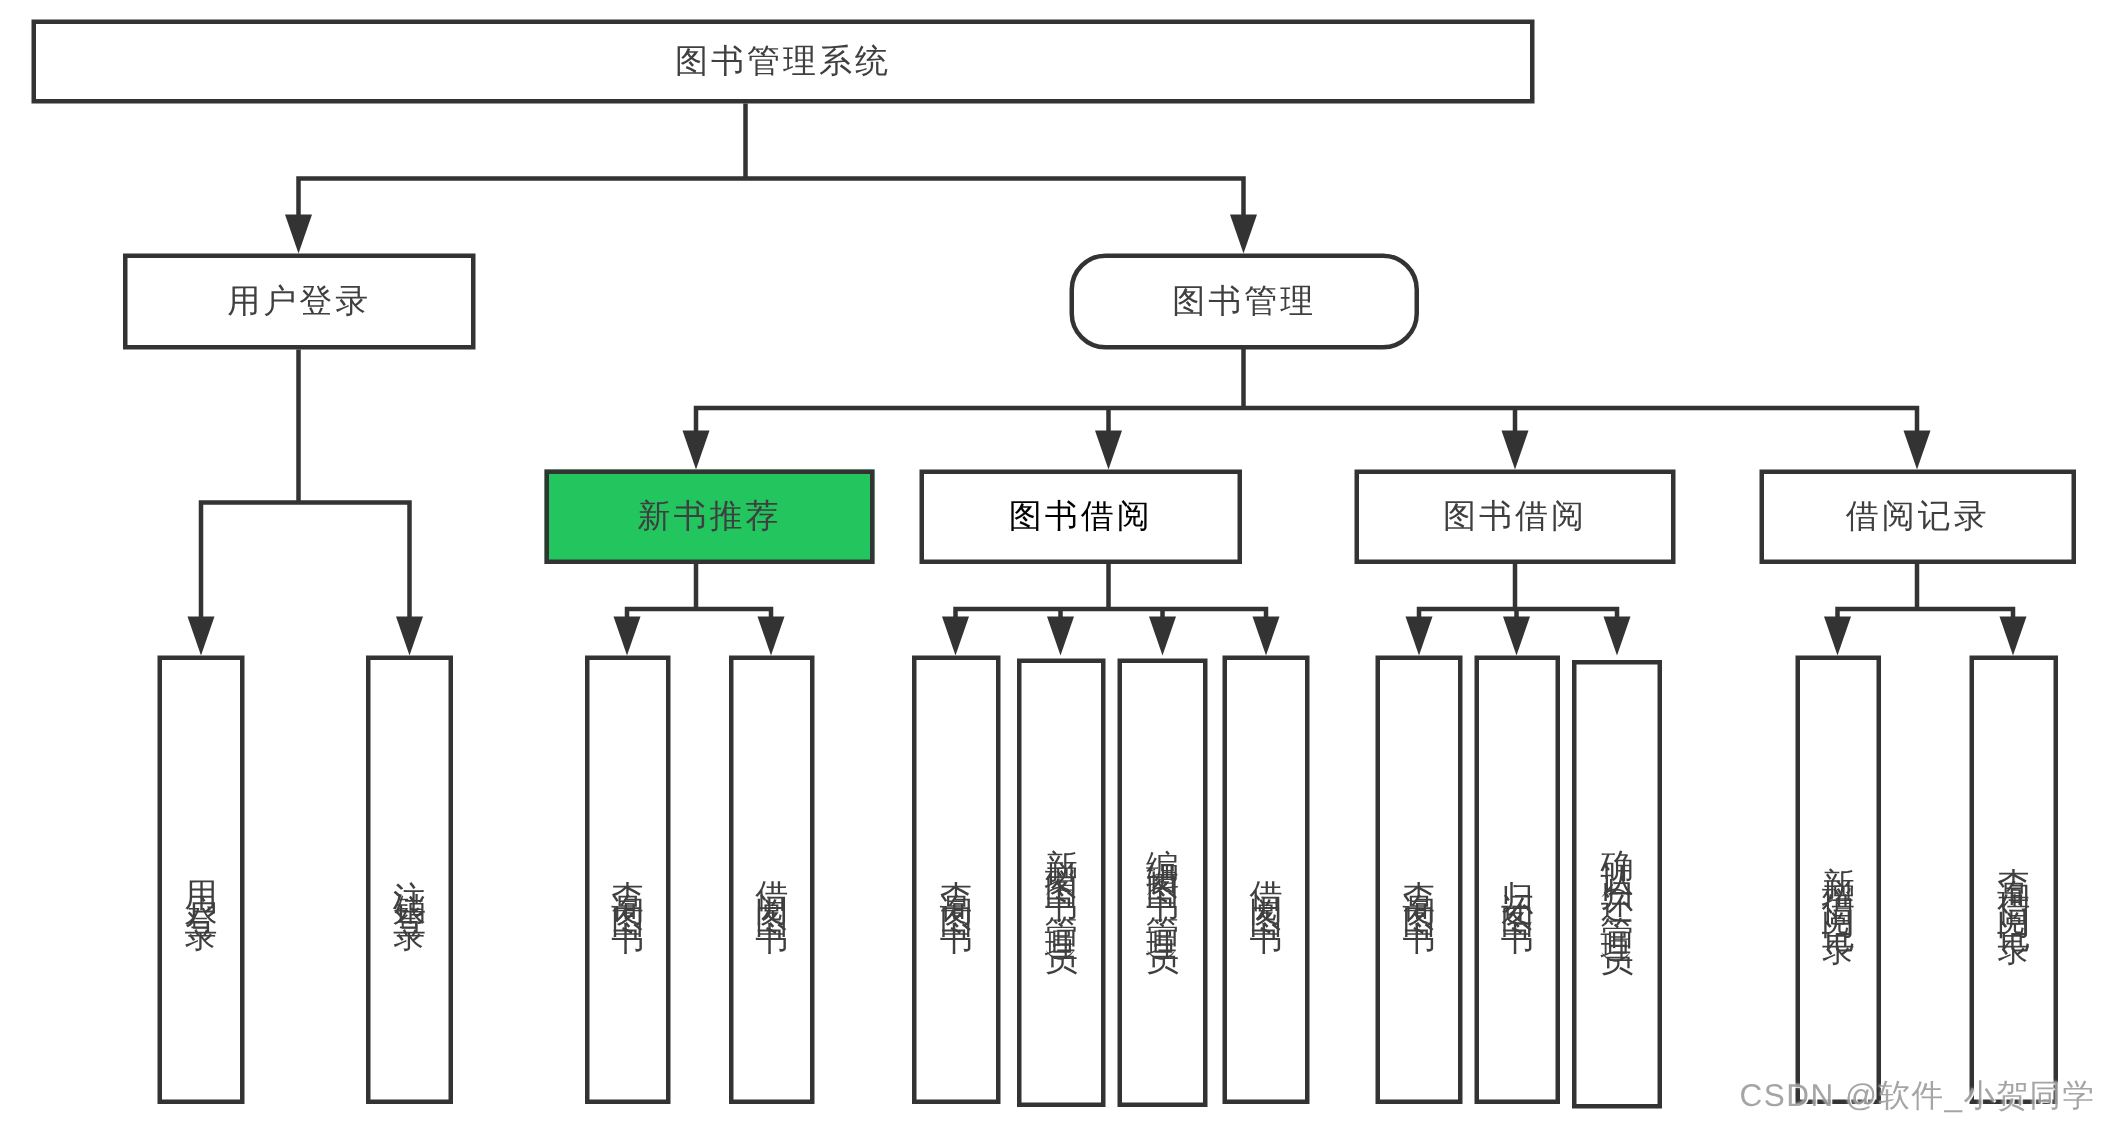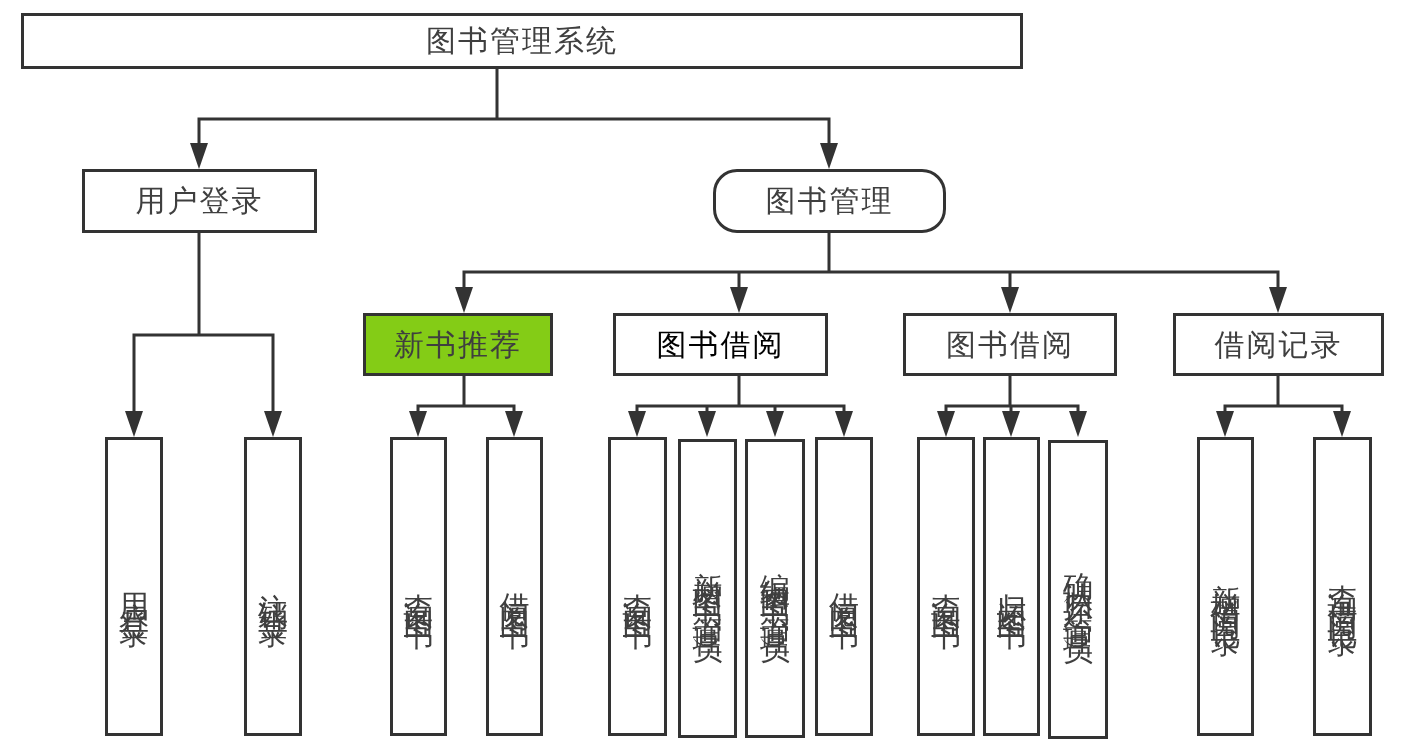--- a/index.html
+++ b/index.html
@@ -13,21 +13,21 @@
   .connector-layer{position:absolute;left:0;top:0;width:1405px;height:747px;}
   .node{
     position:absolute;
     background:#ffffff;
     border:3px solid #333333;
     box-sizing:border-box;
     display:flex;align-items:center;justify-content:center;
     color:#3f3f3f;
   }
   .node span{
-    font-size:30px;
+    font-size:22px;
     letter-spacing:2px;
     line-height:1.2;
     white-space:nowrap;
   }
   .node.v span{
     writing-mode:vertical-rl;
     letter-spacing:9px;
     line-height:1;
   }
   .watermark{
@@ -76,21 +76,21 @@
   <div id="nodes-layer">
       <div class="node" style="left: 21px; top: 13px; width: 1002px; height: 56px; border-color: rgb(51, 51, 51); background: rgb(255, 255, 255); color: rgb(63, 63, 63);">
         <span>图书管理系统</span>
       </div>
       <div class="node" style="left: 82px; top: 169px; width: 235px; height: 64px; border-color: rgb(51, 51, 51); background: rgb(255, 255, 255); color: rgb(63, 63, 63);">
         <span>用户登录</span>
       </div>
       <div class="node" style="left: 713px; top: 169px; width: 233px; height: 64px; border-color: rgb(51, 51, 51); background: rgb(255, 255, 255); color: rgb(63, 63, 63); border-radius: 24px;">
         <span>图书管理</span>
       </div>
-      <div class="node" style="left: 363px; top: 313px; width: 190px; height: 63px; border-color: rgb(51, 51, 51); background: #84cc16; color: rgb(63, 63, 63);">
+      <div class="node" style="left: 363px; top: 313px; width: 220px; height: 63px; border-color: rgb(51, 51, 51); background: #22c55e; color: rgb(63, 63, 63);">
         <span>新书推荐</span>
       </div>
       <div class="node" style="left: 613px; top: 313px; width: 215px; height: 63px; border-color: rgb(51, 51, 51); background: rgb(255, 255, 255); color: #000000;">
         <span>图书借阅</span>
       </div>
       <div class="node" style="left: 903px; top: 313px; width: 214px; height: 63px; border-color: rgb(51, 51, 51); background: rgb(255, 255, 255); color: rgb(63, 63, 63);">
         <span>图书借阅</span>
       </div>
       <div class="node" style="left: 1173px; top: 313px; width: 211px; height: 63px; border-color: rgb(51, 51, 51); background: rgb(255, 255, 255); color: rgb(63, 63, 63);">
         <span>借阅记录</span>
@@ -128,13 +128,14 @@
       <div class="node v" style="left: 1048px; top: 440px; width: 60px; height: 299px; border-color: rgb(51, 51, 51); background: rgb(255, 255, 255); color: rgb(63, 63, 63);">
         <span>确认归还（管理员）</span>
       </div>
       <div class="node v" style="left: 1197px; top: 437px; width: 57px; height: 299px; border-color: rgb(51, 51, 51); background: rgb(255, 255, 255); color: rgb(63, 63, 63);">
         <span>新增借阅记录</span>
       </div>
       <div class="node v" style="left: 1313px; top: 437px; width: 59px; height: 299px; border-color: rgb(51, 51, 51); background: rgb(255, 255, 255); color: rgb(63, 63, 63);">
         <span>查询借阅记录</span>
       </div>
     </div>
+  <div class="watermark">CSDN @软件_小贺同学</div>
 </div>
 
 </body></html>

